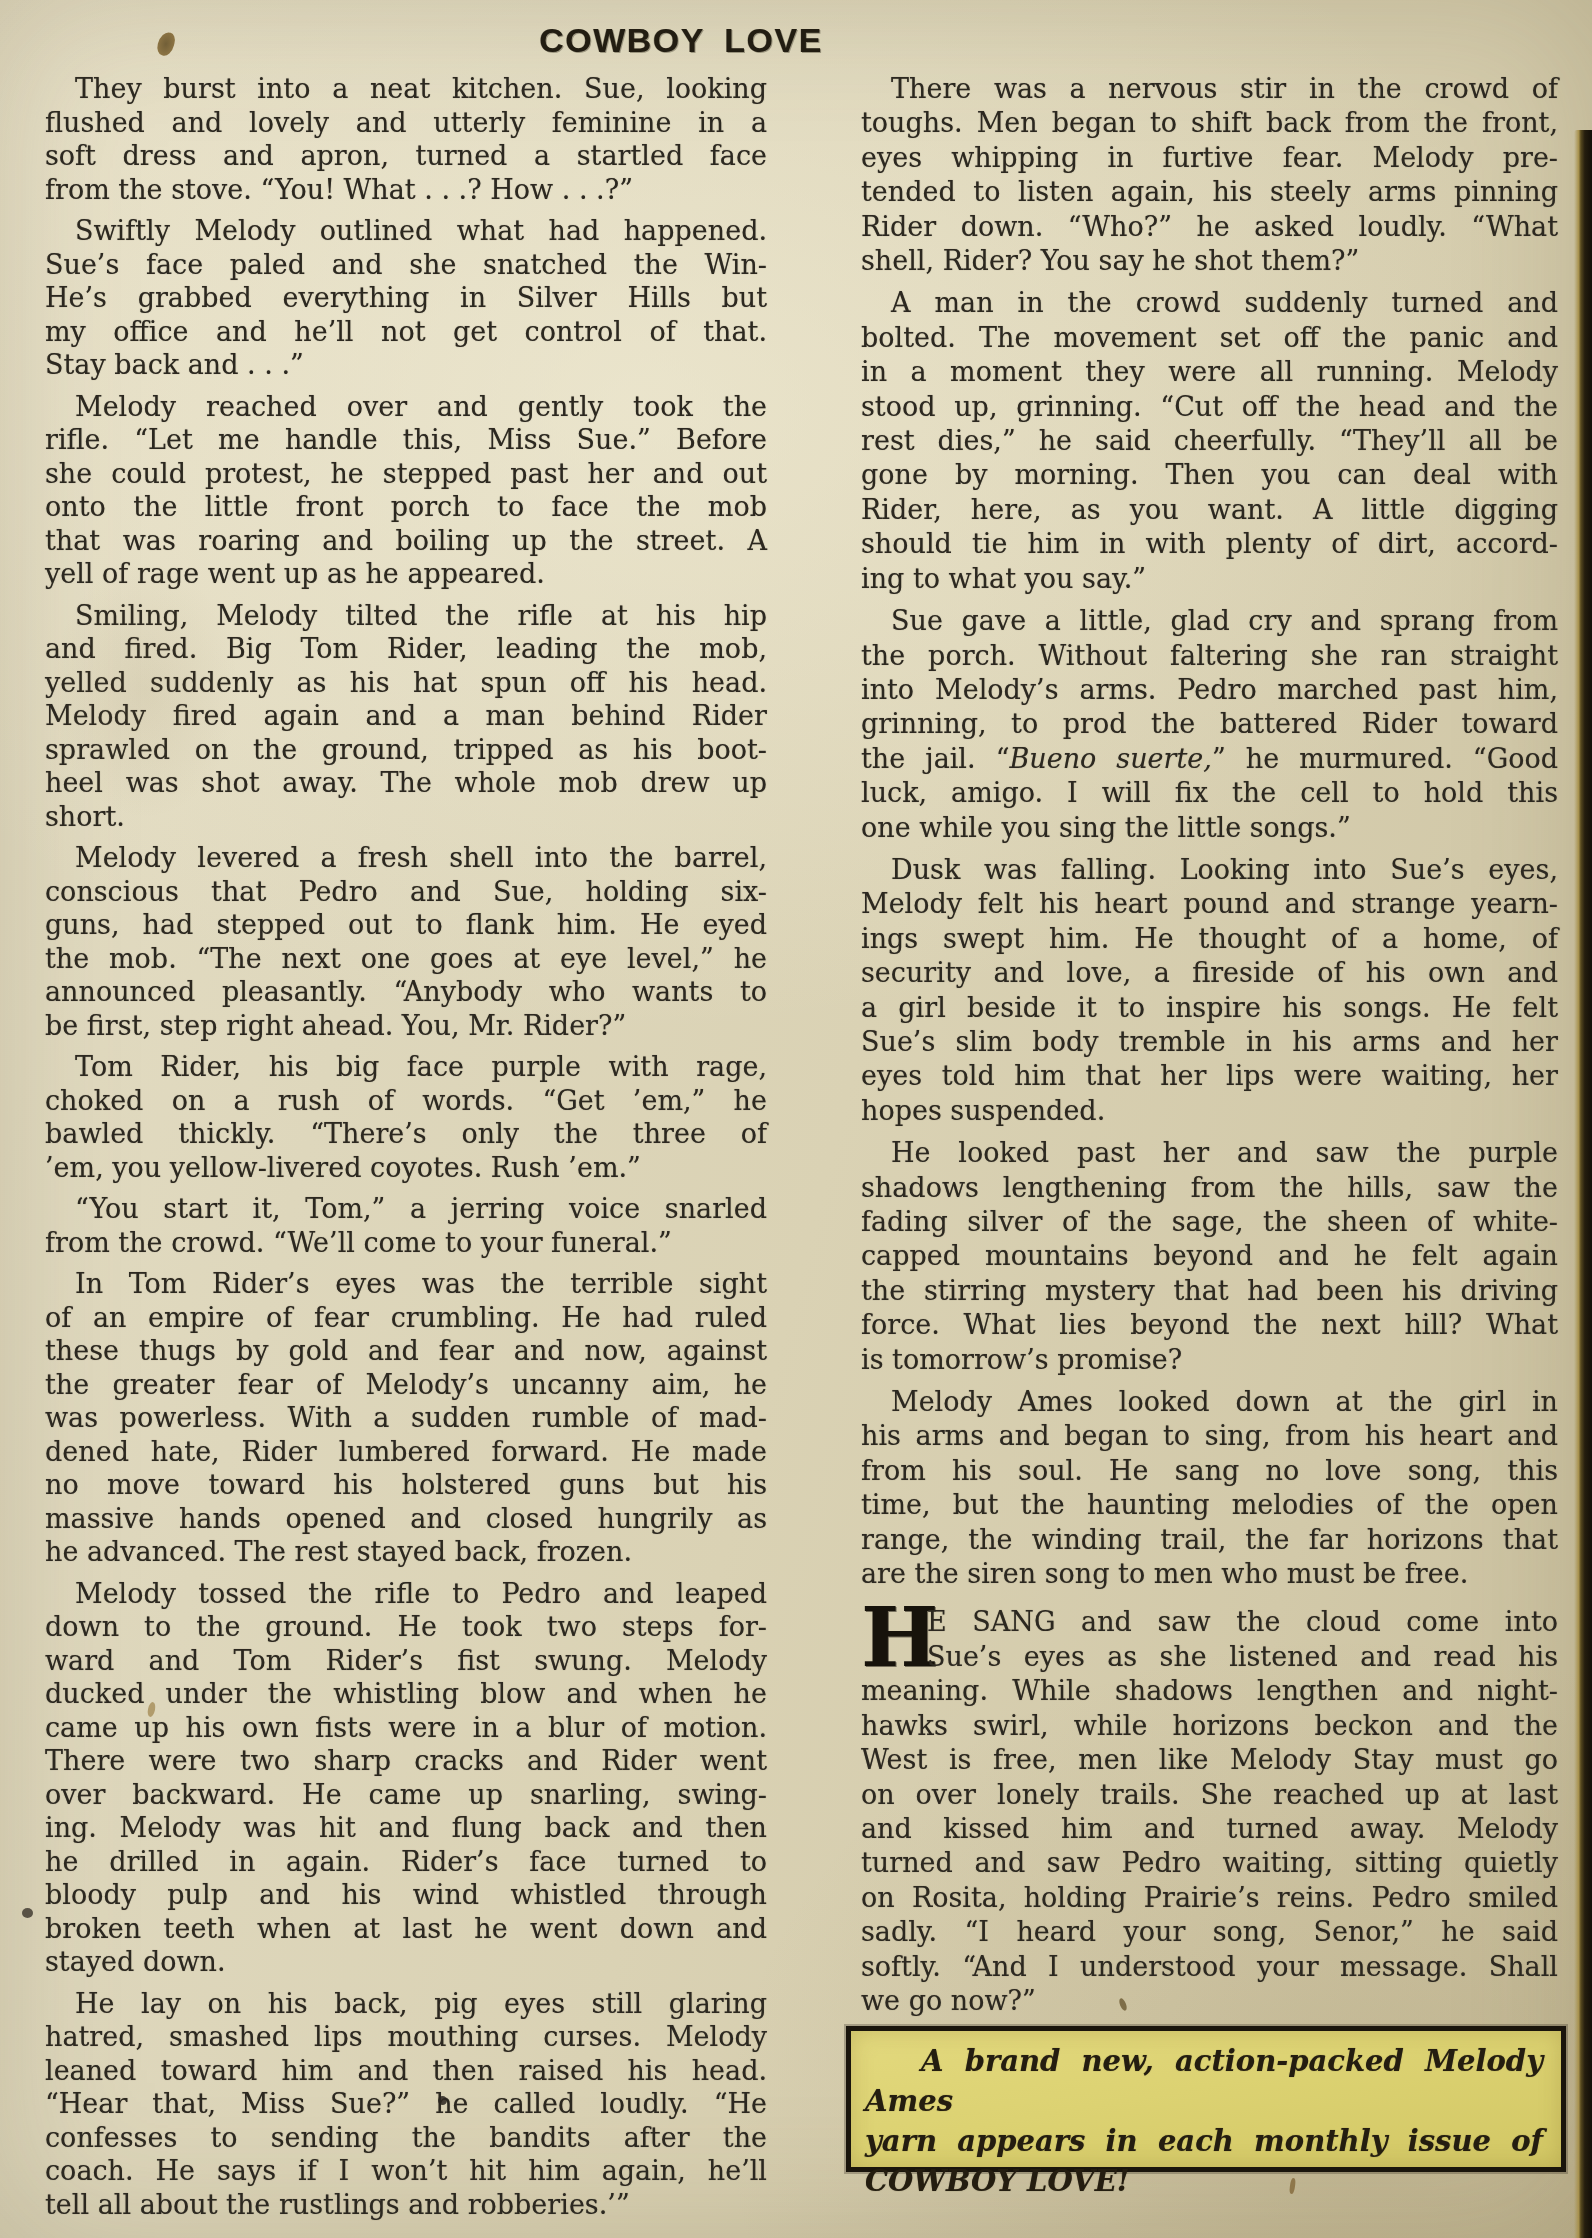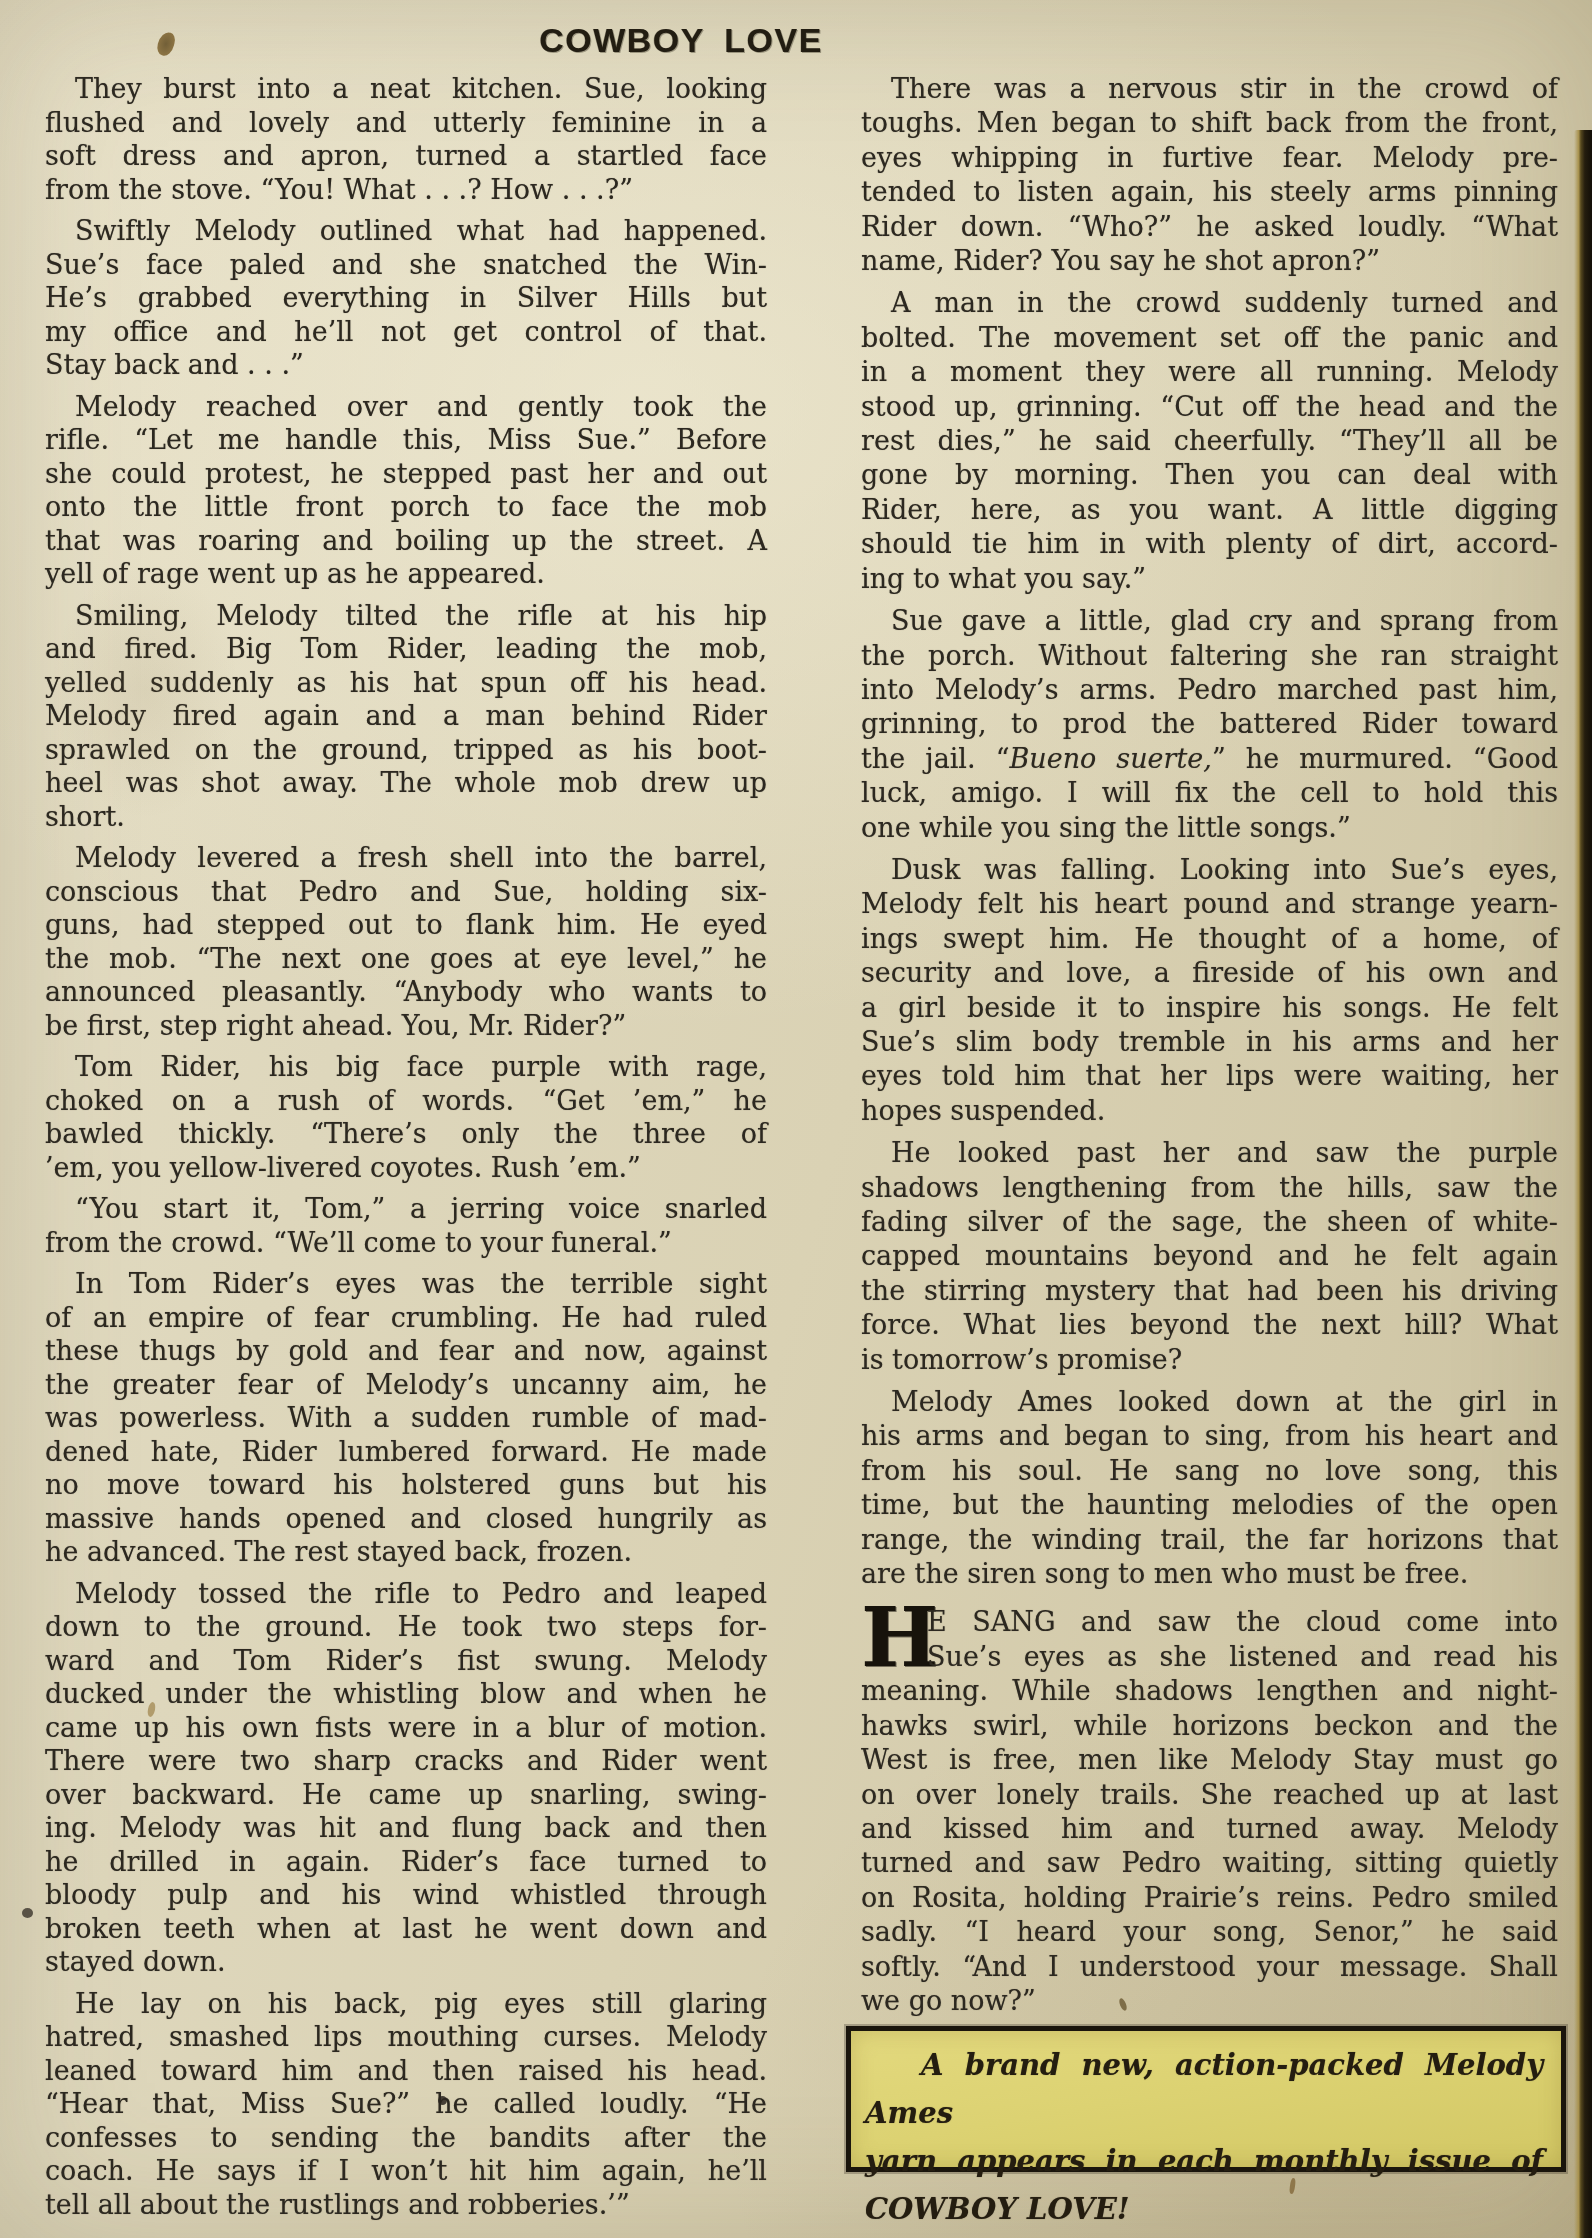--- a/index.html
+++ b/index.html
@@ -40,21 +40,21 @@
     text-shadow:0 0 1px rgba(40,34,24,.5);
   }
   .promo{
     position:absolute;left:846px;top:2026px;width:720px;height:146px;box-sizing:border-box;
     border:5px solid #1a150c;
     background:linear-gradient(170deg,#e3d97e 0%,#dcd272 45%,#d2c764 100%);
     padding:10px 18px 0 14px;
     box-shadow:0 0 0 2px rgba(26,21,12,.25), inset 0 0 22px rgba(120,100,30,.25);
   }
   .promo .line{
-    font-style:italic;font-weight:bold;font-size:29px;line-height:48px;color:#241d10;
+    font-style:italic;font-weight:bold;font-size:29px;line-height:40px;color:#241d10;
     text-shadow:0 0 1px rgba(36,29,16,.5);
   }
   .promo .line.first{text-indent:56px;}
   .page-edge{
     position:absolute;right:0;top:130px;width:18px;height:2108px;
     background:linear-gradient(to left,#120e08 0%,#241d0e 40%,#57491f 62%,#a8924e 74%,rgba(168,146,78,0) 100%);
     border-radius:3px 0 0 0;
   }
   .stain{position:absolute;pointer-events:none;}
   .stain-1{left:158px;top:32px;width:16px;height:24px;border-radius:60% 40% 55% 45%;
@@ -159,21 +159,21 @@
     </div>
 
   <div class="col col-right" id="col-right">
 
   <div class="para">
         <div class="line first">There was a nervous stir in the crowd of</div>
         <div class="line">toughs. Men began to shift back from the front,</div>
         <div class="line">eyes whipping in furtive fear. Melody pre-</div>
         <div class="line">tended to listen again, his steely arms pinning</div>
         <div class="line">Rider down. “Who?” he asked loudly. “What</div>
-        <div class="line last">name, Rider? You say he shot apron?”</div>
+        <div class="line last">shell, Rider? You say he shot them?”</div>
       </div>
       <div class="para">
         <div class="line first">A man in the crowd suddenly turned and</div>
         <div class="line">bolted. The movement set off the panic and</div>
         <div class="line">in a moment they were all running. Melody</div>
         <div class="line">stood up, grinning. “Cut off the head and the</div>
         <div class="line">rest dies,” he said cheerfully. “They’ll all be</div>
         <div class="line">gone by morning. Then you can deal with</div>
         <div class="line">Rider, here, as you want. A little digging</div>
         <div class="line">should tie him in with plenty of dirt, accord-</div>

